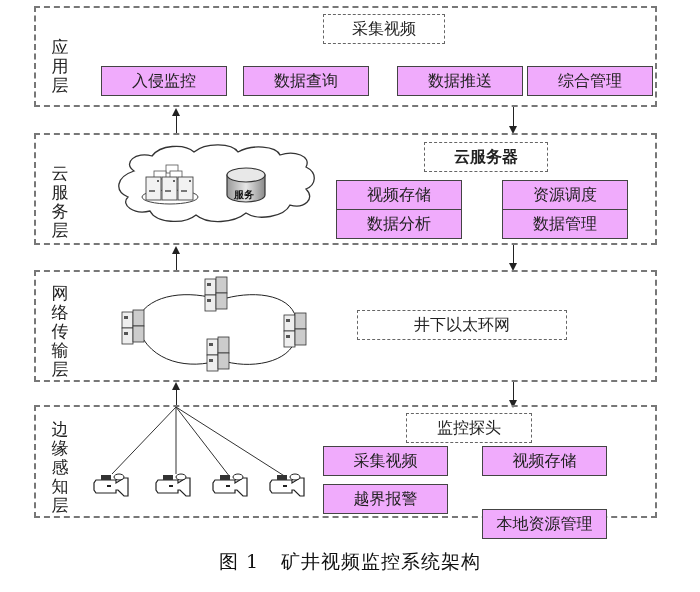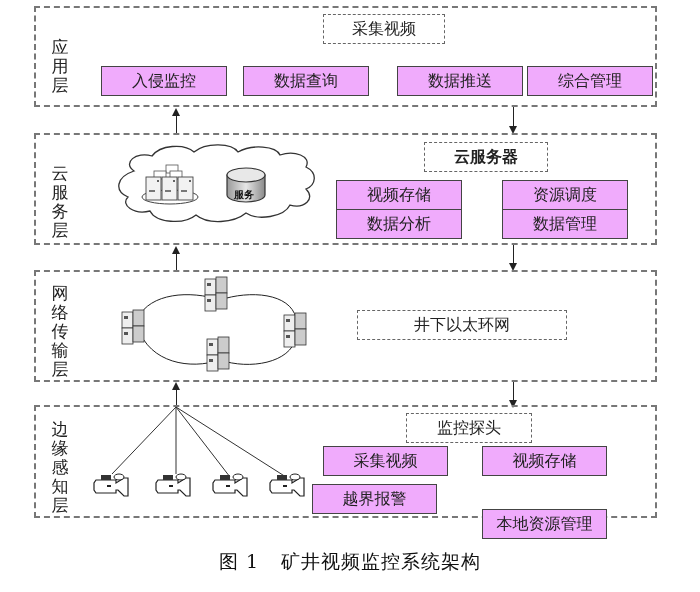--- a/index.html
+++ b/index.html
@@ -148,18 +148,18 @@
 <svg style="left:268px;top:472px;" width="40" height="26" viewBox="0 0 40 26">
   <path d="M4,8 L24,8 L24,11 L32,6 L36,6 L36,24 L32,24 L26,18 L24,18 L24,21 L4,21 L2,18 L2,11 Z" fill="#fff" stroke="#222" stroke-width="1.2"></path>
   <rect x="9" y="3" width="10" height="5" fill="#333"></rect>
     <ellipse cx="27" cy="5" rx="5" ry="3" fill="#fff" stroke="#222" stroke-width="1"></ellipse>
   <rect x="15" y="13" width="4" height="2" fill="#222"></rect>
 </svg>
 
 <div class="dbox" style="left:406px;top:413px;width:126px;height:30px;line-height:27px;">监控探头</div>
 <div class="box" style="left:323px;top:446px;width:125px;height:30px;line-height:27px;">采集视频</div>
 <div class="box" style="left:482px;top:446px;width:125px;height:30px;line-height:27px;">视频存储</div>
-<div class="box" style="left:312px;top:484px;width:125px;height:30px;line-height:27px;">越界报警</div>
+<div class="box" style="left:323px;top:484px;width:125px;height:30px;line-height:27px;">越界报警</div>
 <div class="box" style="left:482px;top:509px;width:125px;height:30px;line-height:27px;">本地资源管理</div>
 
 <div class="caption">
   <span class="num">图 1</span><span>矿井视频监控系统架构</span>
 </div>
 
 </body></html>

